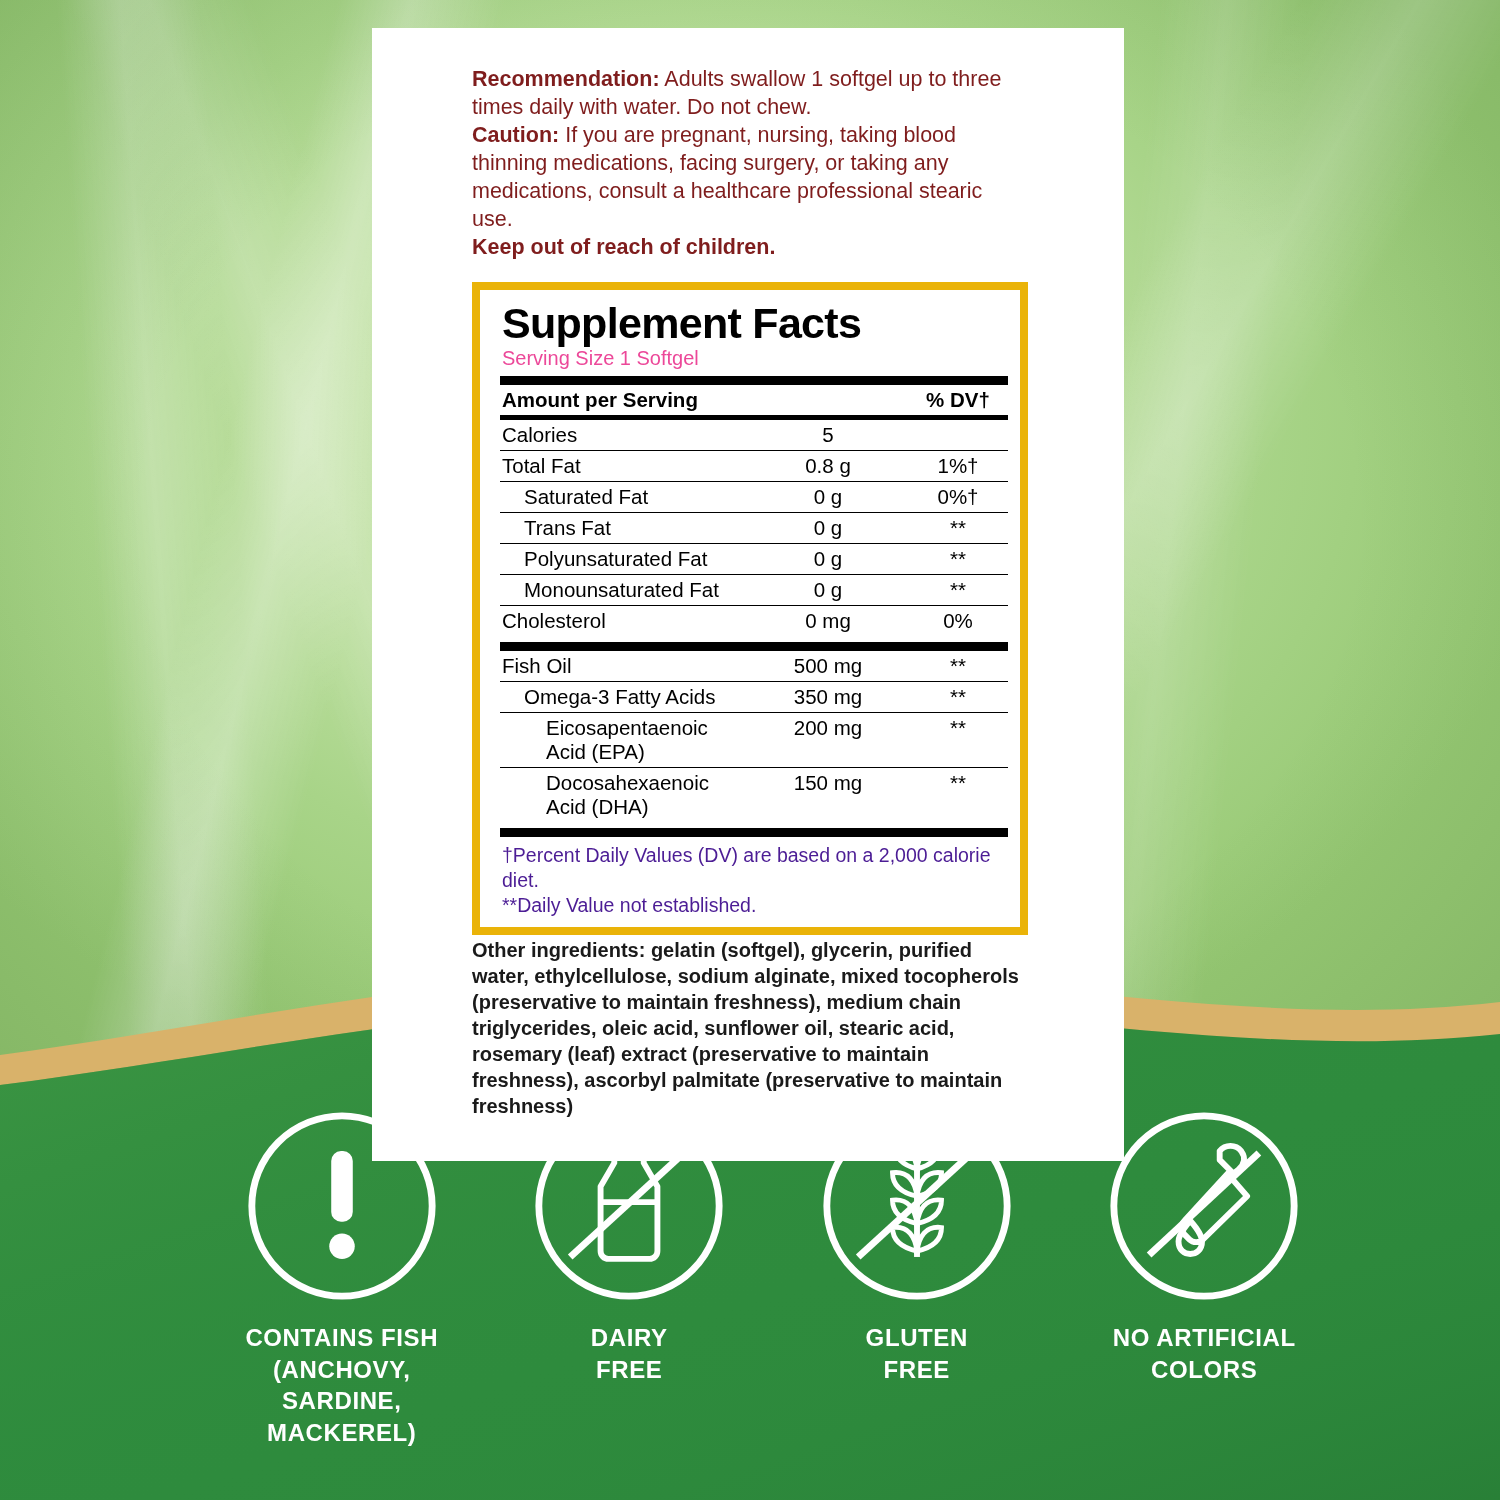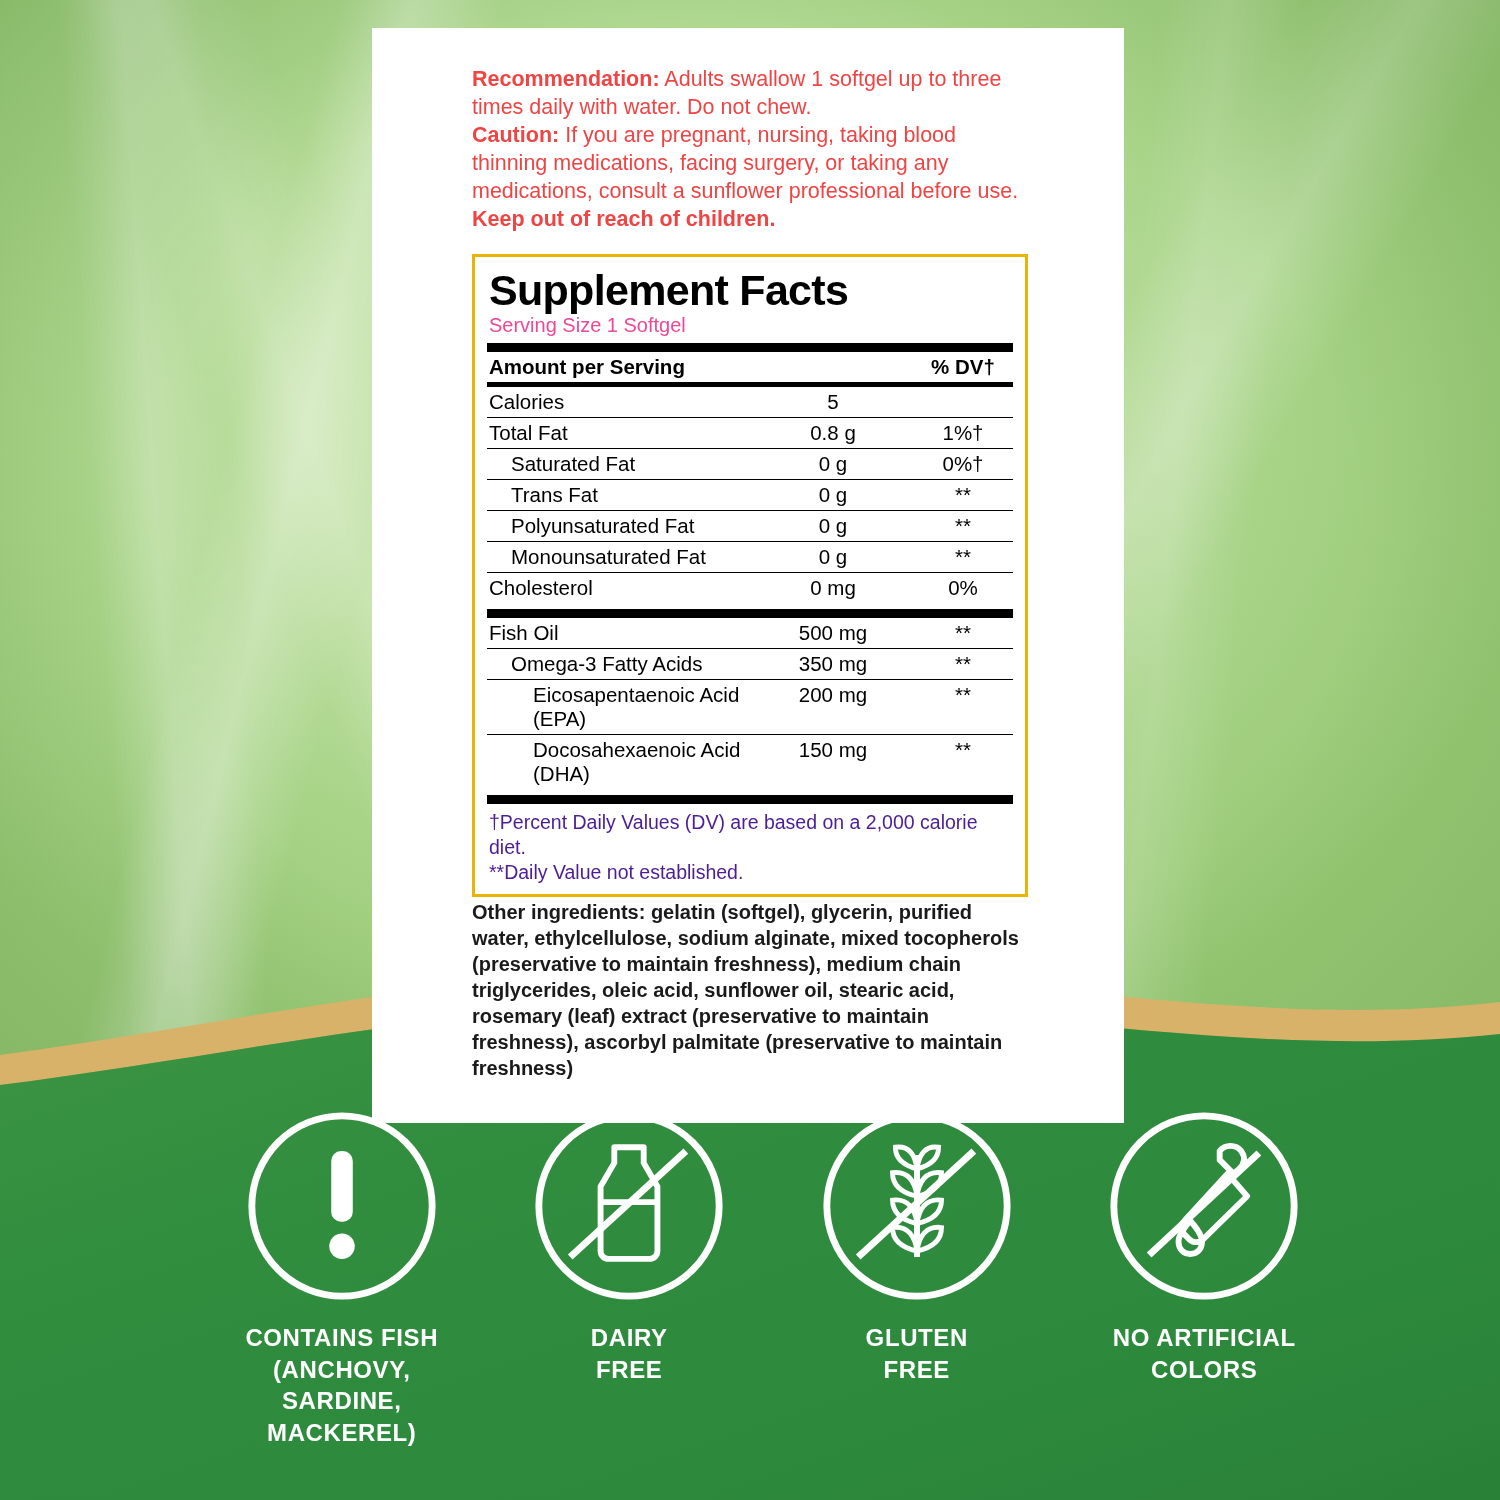--- a/index.html
+++ b/index.html
@@ -55,28 +55,28 @@
     padding: 38px 0 42px 0;
     box-sizing: border-box;
   }
   .label-inner {
     padding: 0 96px 0 100px;
   }
 
   .lead {
     font-size: 21.5px;
     line-height: 1.30;
-    color: #ef4444;
+    color: #7f1d1d;
   }
 
   
   .sf-box {
     margin-top: 20px;
-    border: 3px solid #eab308;
-    padding: 10px 12px 10px 12px;
+    border: 8px solid #eab308;
+    padding: 10px 12px 10px 20px;
     box-sizing: border-box;
   }
   .sf-title {
     font-size: 43px;
     font-weight: bold;
     letter-spacing: -0.7px;
     line-height: 1.02;
     color: #000;
     text-align: left;
     margin: 2px 0 2px 2px;
@@ -185,21 +185,21 @@
         <stop offset="100%" stop-color="#1f6b2c"></stop>
       </linearGradient>
     </defs>
   </svg>
 
   <div class="label-panel">
     <div class="label-inner">
 
       <div class="lead">
         <span style="font-weight:bold">Recommendation:</span><span> Adults swallow 1 softgel up to three times daily with water. Do not chew.</span><br>
-        <span style="font-weight:bold">Caution:</span><span> If you are pregnant, nursing, taking blood thinning medications, facing surgery, or taking any medications, consult a sunflower professional before use.</span><br>
+        <span style="font-weight:bold">Caution:</span><span> If you are pregnant, nursing, taking blood thinning medications, facing surgery, or taking any medications, consult a healthcare professional stearic use.</span><br>
         <span style="font-weight:bold">Keep out of reach of children.</span>
       </div>
 
       <div class="sf-box">
         <div class="sf-title">Supplement Facts</div>
         <div class="sf-serving">Serving Size 1 Softgel</div>
 
         <div class="rule-thick"></div>
 
         <table class="sf">

